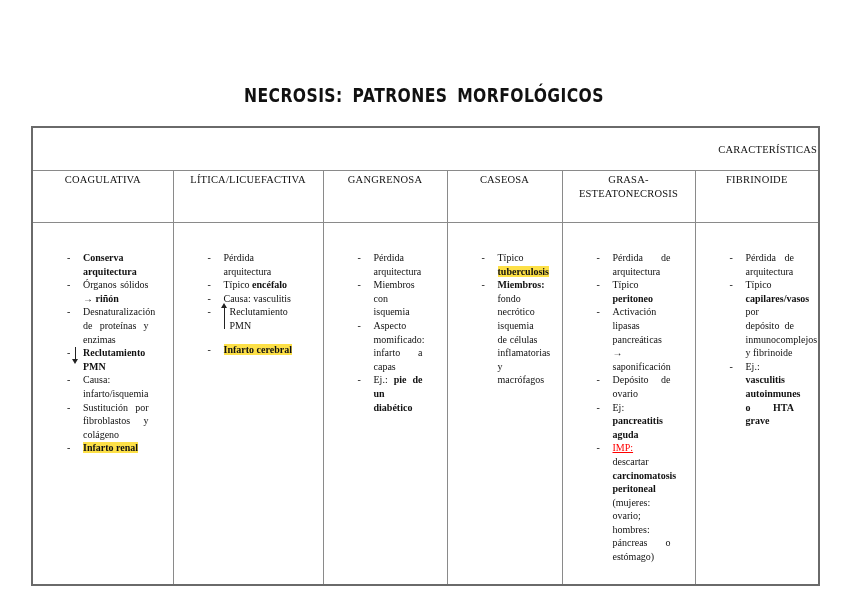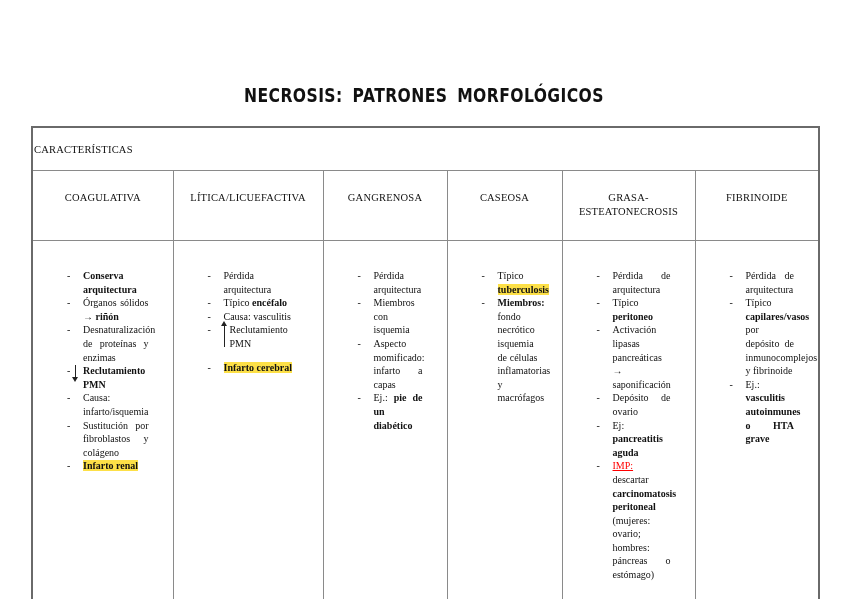--- a/index.html
+++ b/index.html
@@ -15,22 +15,22 @@
     position: absolute; left: 31px; top: 126px; width: 787px; height: 316px;
     border-collapse: collapse; table-layout: fixed;
   }
   table.grid td, table.grid th {
     border: 1.5px solid #8a8a8a; font-weight: normal;
   }
   table.grid tr.r0 td { border-top: 2px solid #6a6a6a; }
   table.grid td:first-child { border-left: 2px solid #6a6a6a; }
   table.grid td:last-child { border-right: 2px solid #6a6a6a; }
   table.grid tr.r2 td { border-bottom: 2px solid #6a6a6a; }
-  .hdr-top { height: 40px; text-align: left; vertical-align: middle; font-size: 10.5px; letter-spacing: 0.2px; font-family: Liberation Serif, serif; }
-  .hdr { height: 48px; text-align: center; vertical-align: top; padding-top: 20px; font-size: 10.5px; line-height: 14px; letter-spacing: 0.2px; }
+  .hdr-top { height: 40px; text-align: right; vertical-align: middle; font-size: 10.5px; letter-spacing: 0.2px; font-family: Liberation Serif, serif; }
+  .hdr { height: 48px; text-align: center; vertical-align: top; padding-top: 2px; font-size: 10.5px; line-height: 14px; letter-spacing: 0.2px; }
   .body-cell { vertical-align: top; padding: 12px 8px 4px 6px; font-size: 10px; line-height: 13.6px; }
   ul.items { list-style: none; margin: 16px; padding: 0; }
   ul.items li { position: relative; padding-left: 28px; text-align: justify; }
   ul.items li::before { content: "-"; position: absolute; left: 12px; top: 0; }
   ul.items li.noDash::before { content: ""; }
   b { font-weight: bold; }
   .hl { background: #fde047; font-weight: bold; }
   .red { color: #ff0000; text-decoration: underline; }
   .arrow-down, .arrow-up { position: absolute; left: 20px; width: 1px; background: #222; }
   .arrow-down { top: 1px; height: 13px; }

